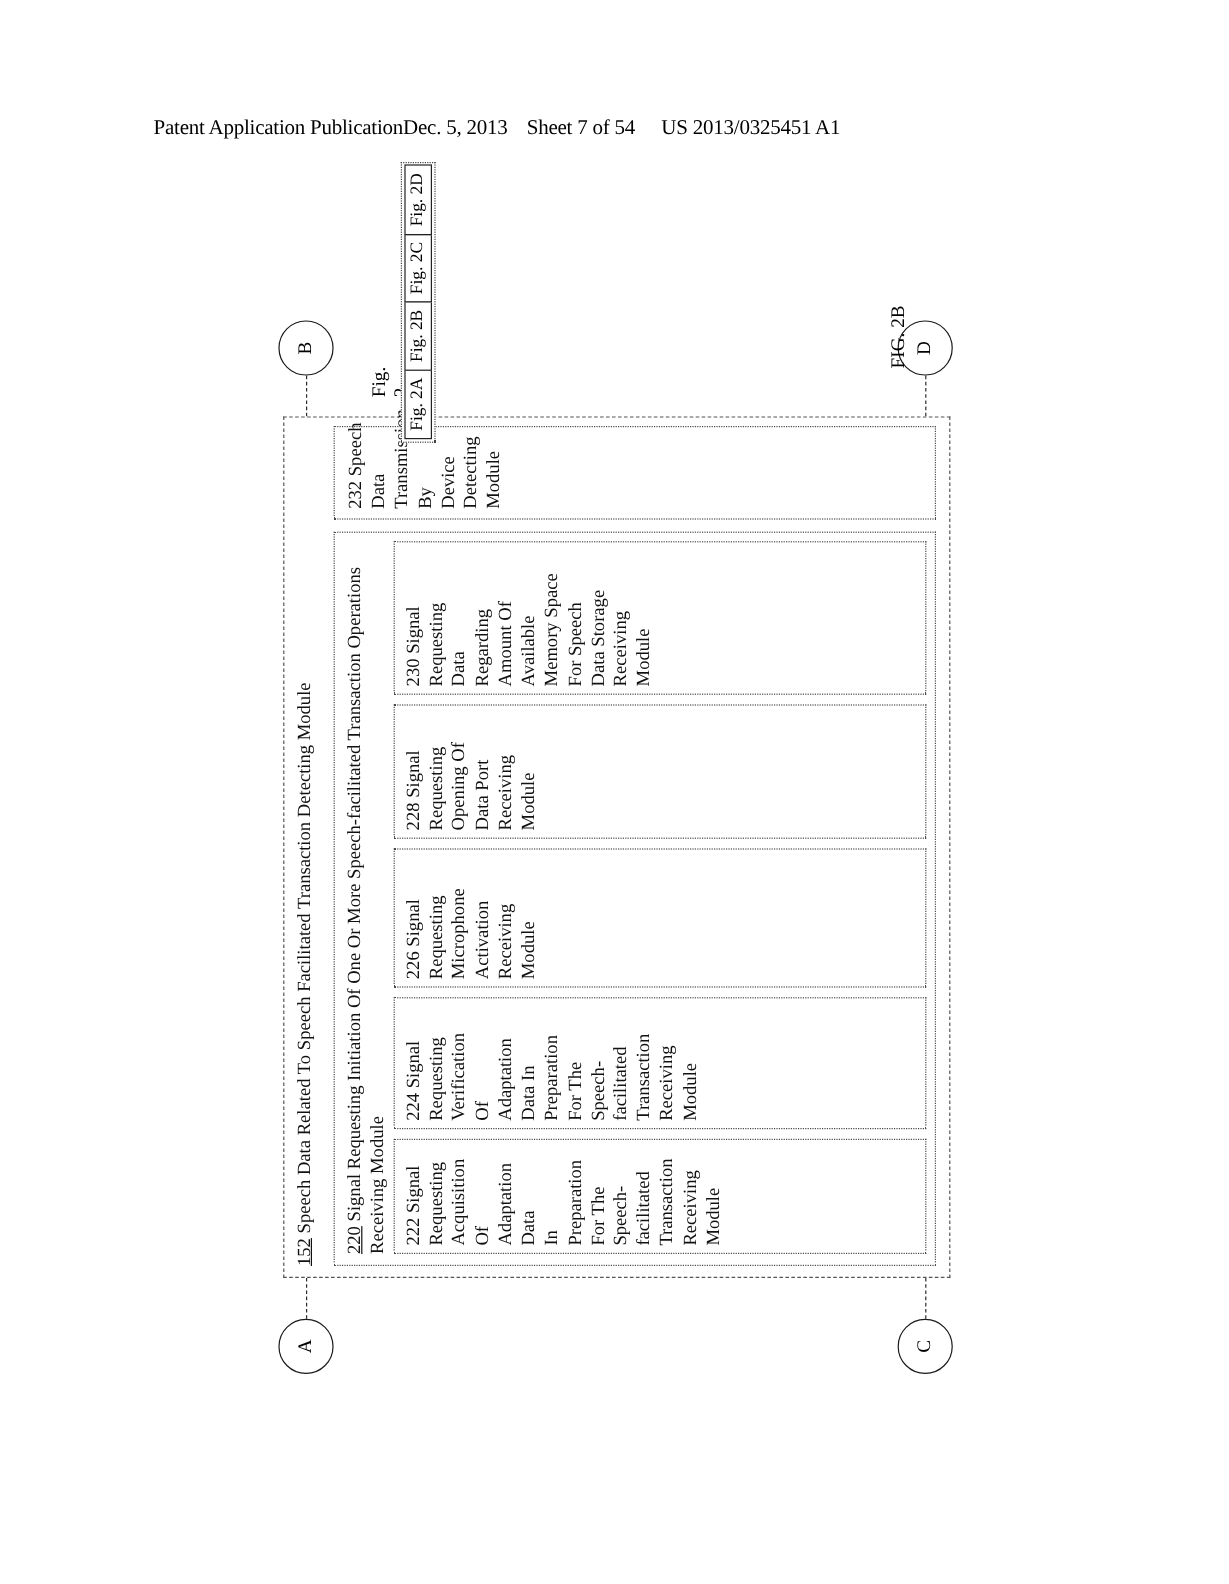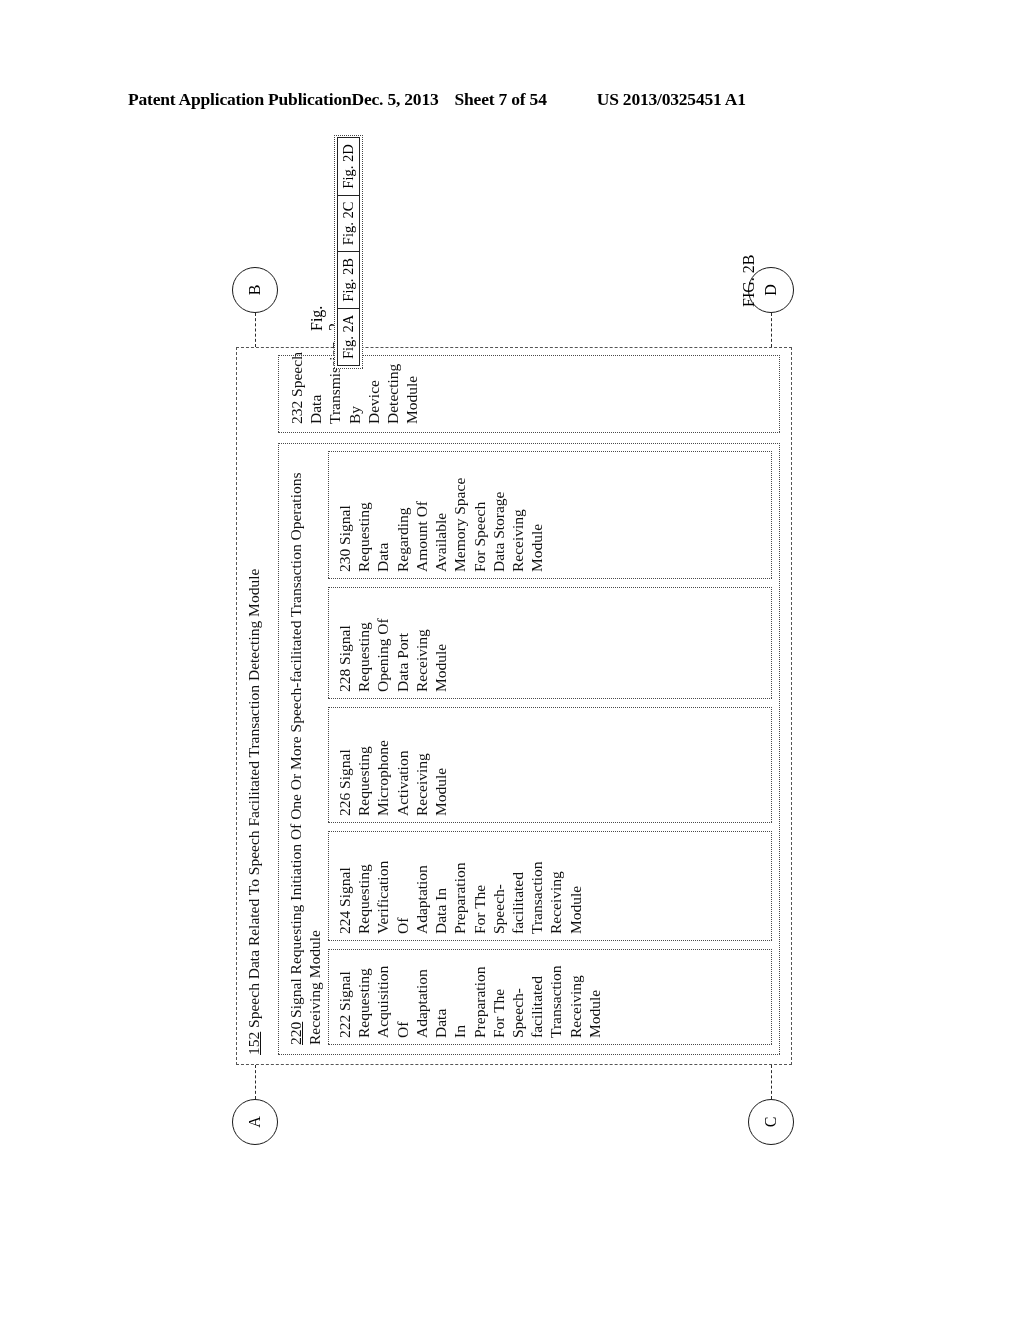--- a/index.html
+++ b/index.html
@@ -12,36 +12,36 @@
     height: 1320px;
     position: relative;
     font-family: "Liberation Serif", "DejaVu Serif", serif;
     color: #000000;
     overflow: hidden;
   }
 
   
   .pub-header {
     position: absolute;
-    top: 86px;
+    top: 96px;
     left: 128px;
     width: 768px;
     height: 26px;
     display: flex;
-    align-items: center;
-    font-family: "Liberation Serif", "DejaVu Serif", serif;
-    font-weight: bold;
+    align-items: flex-start;
+    font-family: "Liberation Serif", "DejaVu Serif", serif;
+    font-weight: normal;
     font-size: 17.5px;
     letter-spacing: -0.2px;
     white-space: nowrap;
   }
   .hdr-title { }
   .hdr-date  { }
   .hdr-sheet { margin-left: 16px; }
-  .hdr-pat   { margin-left: 50px; }
+  .hdr-pat   { margin-left: 22px; }
 
   
   #stage {
     position: absolute;
     width: 950px;   
     height: 640px;  
     left: 50%;
     top: 50%;
     margin-left: -475px;
     margin-top: -320px;

